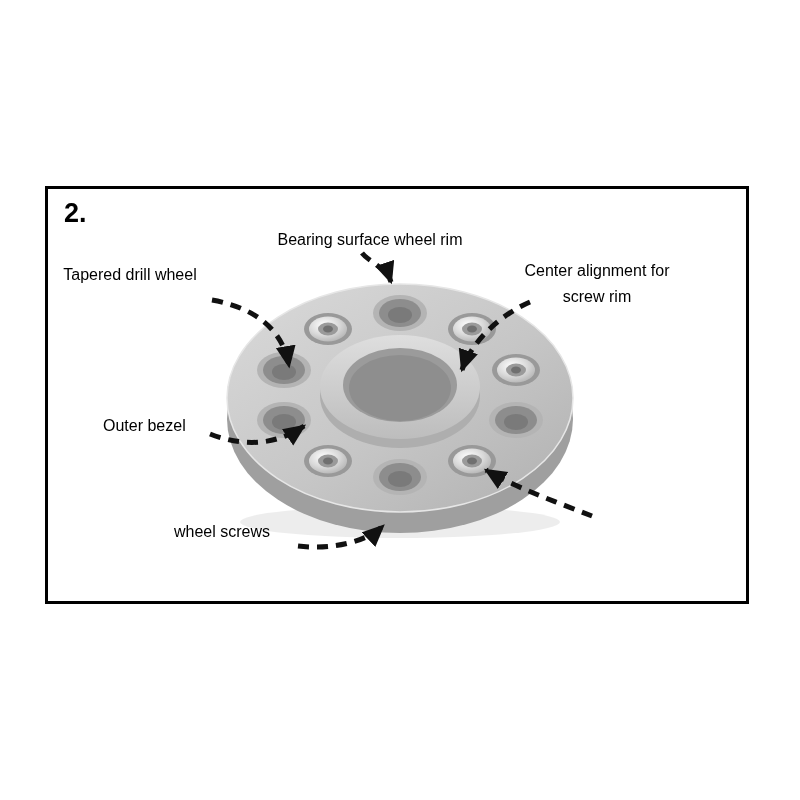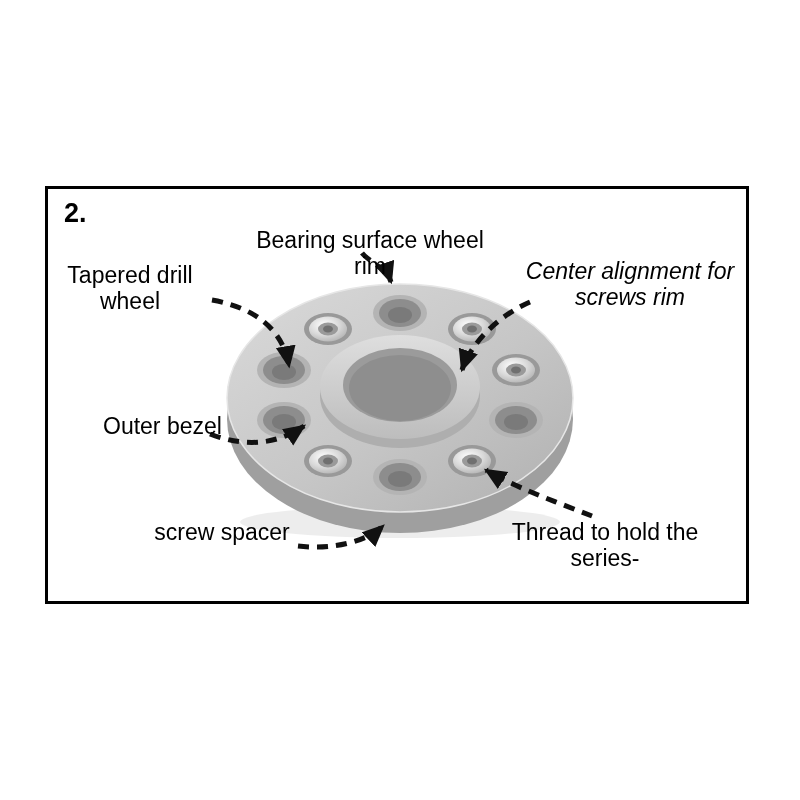--- a/index.html
+++ b/index.html
@@ -36,27 +36,27 @@
   }
   .step-number {
     position: absolute;
     left: 64px;
     top: 198px;
     font-size: 27px;
     font-weight: bold;
   }
   .label {
     position: absolute;
-    font-size: 23px;
+    font-size: 16px;
     line-height: 26px;
     text-align: center;
   }
   .label-bearing     { left: 245px; top: 227px; width: 250px; }
   .label-tapered     { left: 45px;  top: 262px; width: 170px; }
-  .label-center      { left: 525px; top: 258px; width: 210px; font-style: italic; }
+  .label-center      { left: 492px; top: 258px; width: 210px; }
   .label-outer-bezel { left: 103px; top: 413px; width: 120px; text-align: left; }
   .label-thickness   { left: 147px; top: 519px; width: 150px; }
   .label-thread      { left: 485px; top: 519px; width: 240px; }
 </style>
 </head>
 <body>
 
 <div class="stage">
 
   <div class="figure-frame"></div>
@@ -175,28 +175,27 @@
   <div class="label label-bearing">
     <div>Bearing surface wheel rim</div>
   </div>
 
   <div class="label label-tapered">
     <div>Tapered drill wheel</div>
   </div>
 
   <div class="label label-center">
     <div>Center alignment for</div>
-    <div>screws rim</div>
+    <div>screw rim</div>
   </div>
 
   <div class="label label-outer-bezel">
     <div>Outer bezel</div>
   </div>
 
   <div class="label label-thickness">
-    <div>screw spacer</div>
+    <div>wheel screws</div>
   </div>
 
   <div class="label label-thread">
-    <div>Thread to hold the series-</div>
   </div>
 
 </div>
 
 </body></html>

